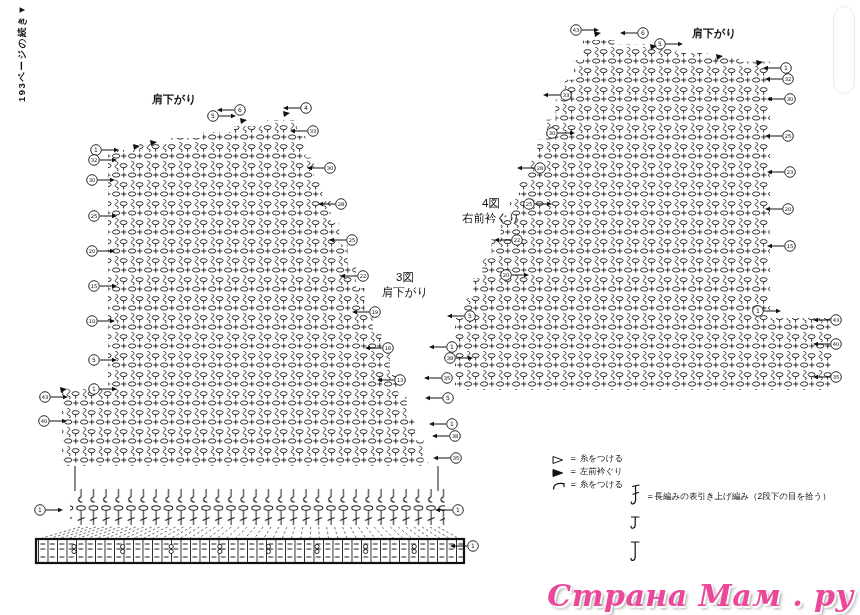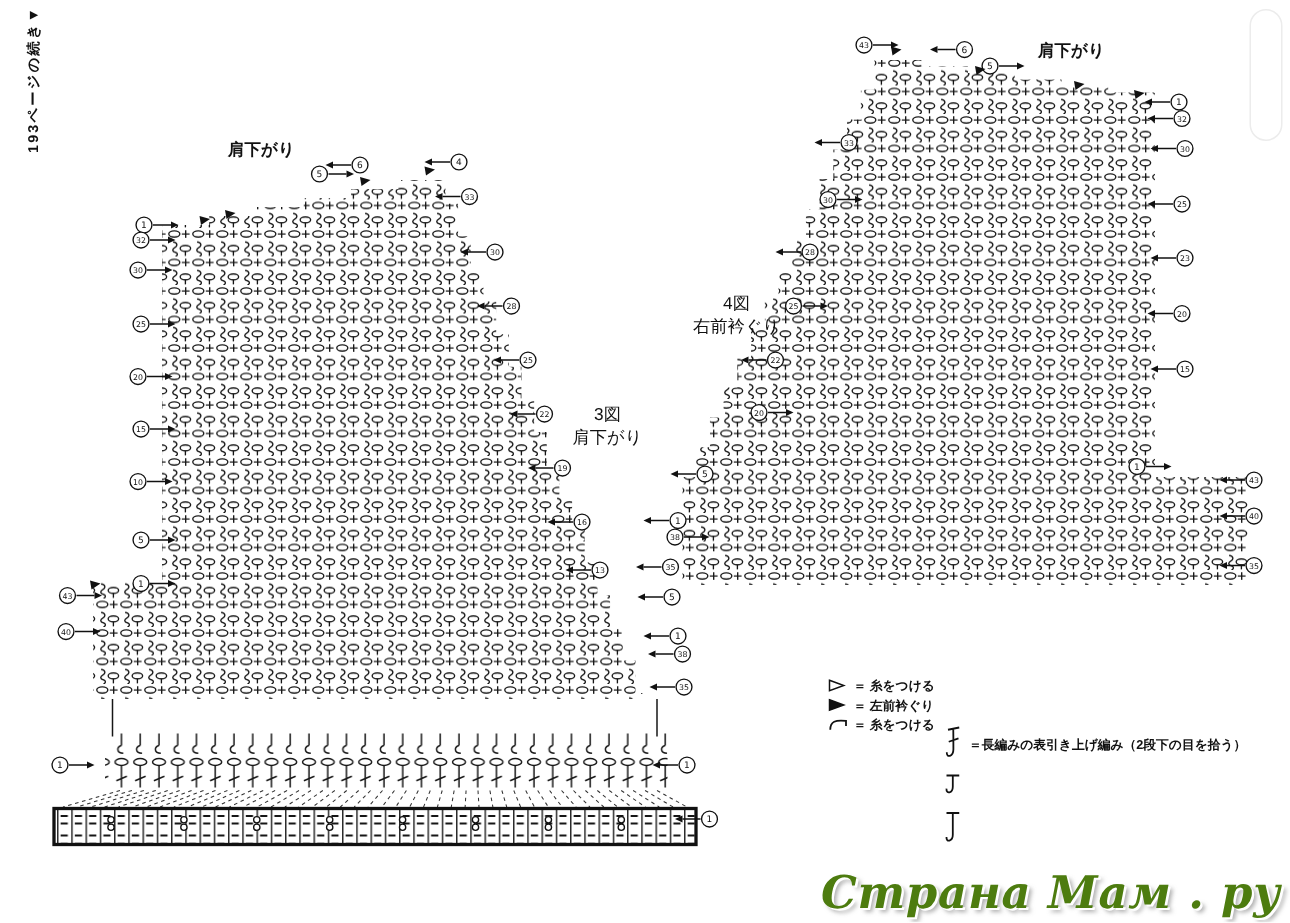--- a/index.html
+++ b/index.html
@@ -10,24 +10,24 @@
   .note{left:16px;top:102px;transform:rotate(-90deg);transform-origin:0 0;
         font-size:9.5px;letter-spacing:1.5px}
   .shoulder{font-size:11px}
   #fig3-shoulder{left:152px;top:92px}
   #fig4-shoulder{left:692px;top:26px}
   .fig-label{position:absolute;text-align:center;line-height:1.3;font-weight:normal;font-size:11.5px}
   #fig3-label{left:364px;top:270px;width:82px}
   #fig4-label{left:450px;top:196px;width:82px}
   .legend{position:absolute}
   #legend-yarn{left:552px;top:452px}
-  .ly-row{display:flex;align-items:flex-start;height:13px;font-size:8.5px;font-weight:bold}
+  .ly-row{display:flex;align-items:flex-end;height:13px;font-size:8.5px;font-weight:normal}
   .ly-icon{width:17px;display:flex;align-items:center}
   #legend-stitch{left:628px;top:483px}
-  .ls-row{display:flex;align-items:center;height:28px;font-size:8.5px;font-weight:bold}
+  .ls-row{display:flex;align-items:center;height:28px;font-size:8.5px;font-weight:normal}
   .ls-icon{width:18px;display:flex;align-items:center}
   .watermark{position:absolute;right:6px;bottom:2px;font-family:"DejaVu Serif",serif;
              font-style:italic;font-weight:bold;font-size:30px;letter-spacing:.5px;
              text-shadow:1.5px 1.5px 0 #fff,3px 3px 3px rgba(110,110,110,.55)}
   .faint-pill{position:absolute;left:833px;top:6px;width:20px;height:86px;
               border:1px solid #ececec;border-radius:11px}
 </style>
 </head>
 <body>
 
@@ -521,14 +521,14 @@
       <span class="ls-icon">
         <svg width="15" height="26">
             <path d="M3,2 H11.5 M7.2,2 C7.2,8 7.2,13 7.2,16.5 C7.2,21 2.6,21.8 3,18" fill="none" stroke="#111" stroke-width="1.2"></path>
           </svg>
       </span>
     </div>
   </div>
 
   <div class="faint-pill"></div>
 
-  <div class="watermark" style="color: #4d7c0f;">Страна Мам . ру</div>
+  <div class="watermark" style="color: #ec4899;">Страна Мам . ру</div>
 </div>
 
 </body></html>

